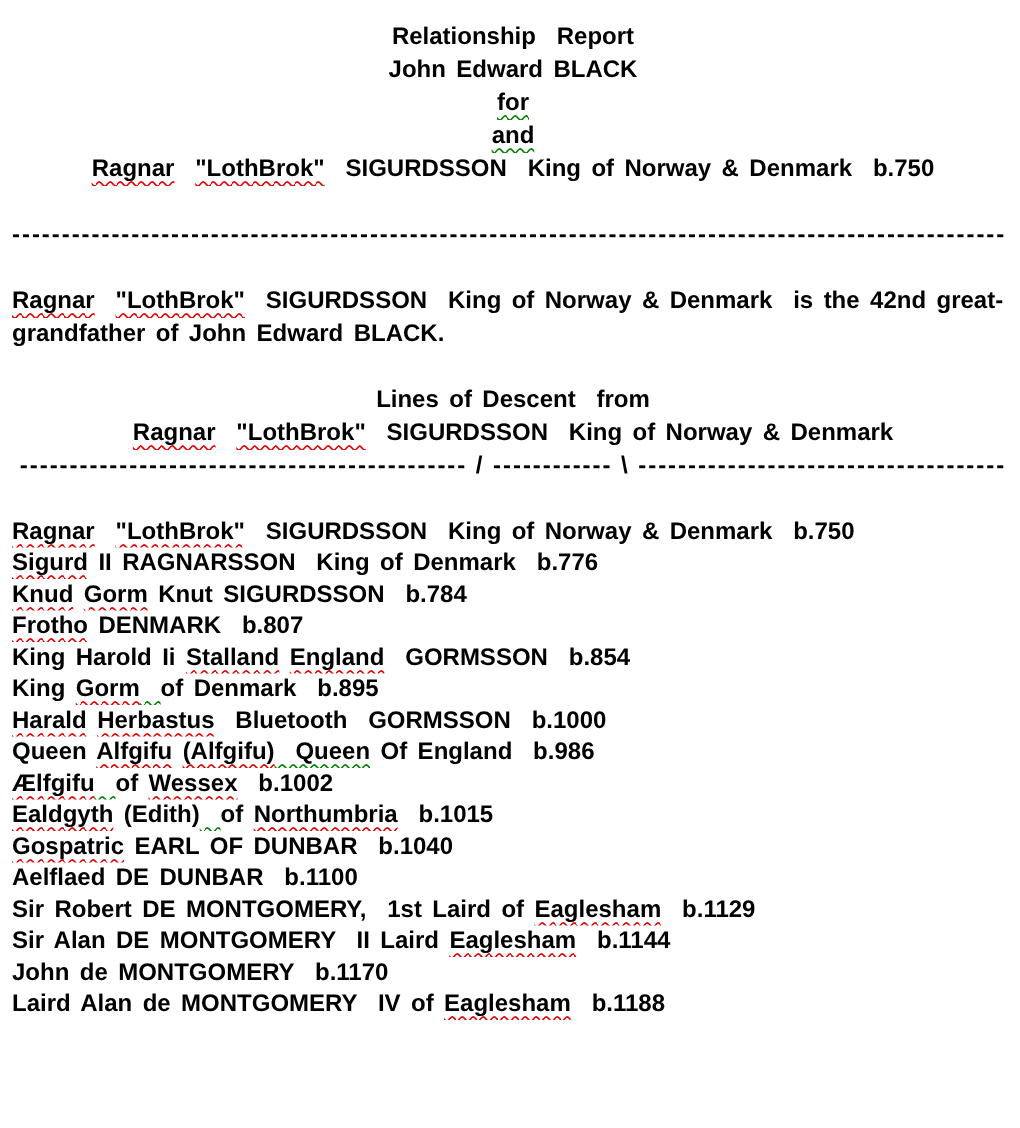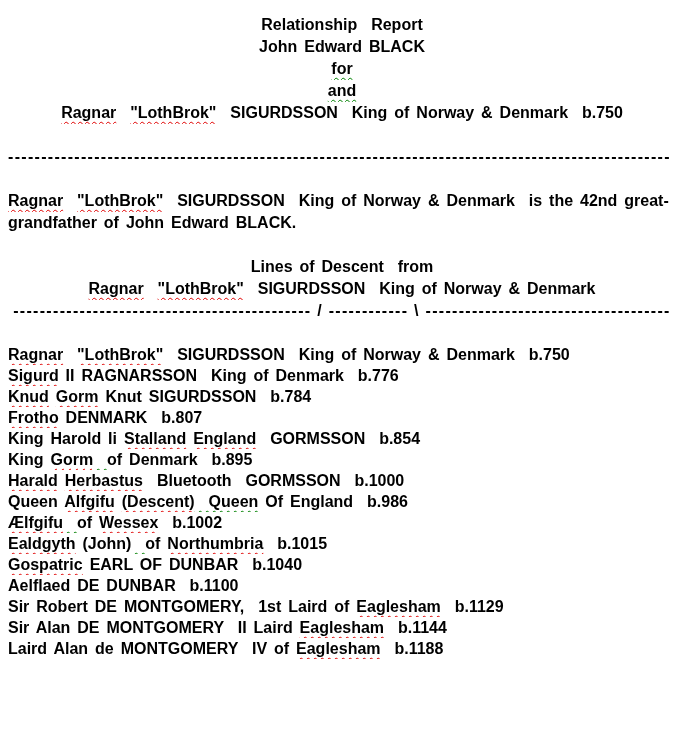--- a/index.html
+++ b/index.html
@@ -82,23 +82,24 @@
   <div class="line"></div>
 
   <div class="block left descent">
       <div class="line"><span class="u-red">Ragnar</span><span>  </span><span class="u-red">"LothBrok"</span><span>  SIGURDSSON  King of Norway &amp; Denmark  b.750</span></div>
       <div class="line"><span class="u-red">Sigurd</span><span> II RAGNARSSON  King of Denmark  b.776</span></div>
       <div class="line"><span class="u-red">Knud</span><span> </span><span class="u-red">Gorm</span><span> Knut SIGURDSSON  b.784</span></div>
       <div class="line"><span class="u-red">Frotho</span><span> DENMARK  b.807</span></div>
       <div class="line"><span>King Harold Ii </span><span class="u-red">Stalland</span><span> </span><span class="u-red">England</span><span>  GORMSSON  b.854</span></div>
       <div class="line"><span>King </span><span class="u-red">Gorm</span><span class="u-green">  </span><span>of Denmark  b.895</span></div>
       <div class="line"><span class="u-red">Harald</span><span> </span><span class="u-red">Herbastus</span><span>  Bluetooth  GORMSSON  b.1000</span></div>
-      <div class="line"><span>Queen </span><span class="u-red">Alfgifu</span><span> </span><span class="u-red">(Descent)</span><span class="u-green">  Queen</span><span> Of England  b.986</span></div>
+      <div class="line"><span>Queen </span><span class="u-red">Alfgifu</span><span> </span><span class="u-red">(Alfgifu)</span><span class="u-green">  Queen</span><span> Of England  b.986</span></div>
       <div class="line"><span class="u-red">Ælfgifu</span><span class="u-green">  </span><span>of </span><span class="u-red">Wessex</span><span>  b.1002</span></div>
-      <div class="line"><span class="u-red">Ealdgyth</span><span> (John)</span><span class="u-green">  </span><span>of </span><span class="u-red">Northumbria</span><span>  b.1015</span></div>
+      <div class="line"><span class="u-red">Ealdgyth</span><span> (Edith)</span><span class="u-green">  </span><span>of </span><span class="u-red">Northumbria</span><span>  b.1015</span></div>
       <div class="line"><span class="u-red">Gospatric</span><span> EARL OF DUNBAR  b.1040</span></div>
       <div class="line"><span>Aelflaed DE DUNBAR  b.1100</span></div>
       <div class="line"><span>Sir Robert DE MONTGOMERY,  1st Laird of </span><span class="u-red">Eaglesham</span><span>  b.1129</span></div>
       <div class="line"><span>Sir Alan DE MONTGOMERY  II Laird </span><span class="u-red">Eaglesham</span><span>  b.1144</span></div>
+      <div class="line"><span>John de MONTGOMERY  b.1170</span></div>
       <div class="line"><span>Laird Alan de MONTGOMERY  IV of </span><span class="u-red">Eaglesham</span><span>  b.1188</span></div>
     </div>
 
 </div>
 
 </body></html>

